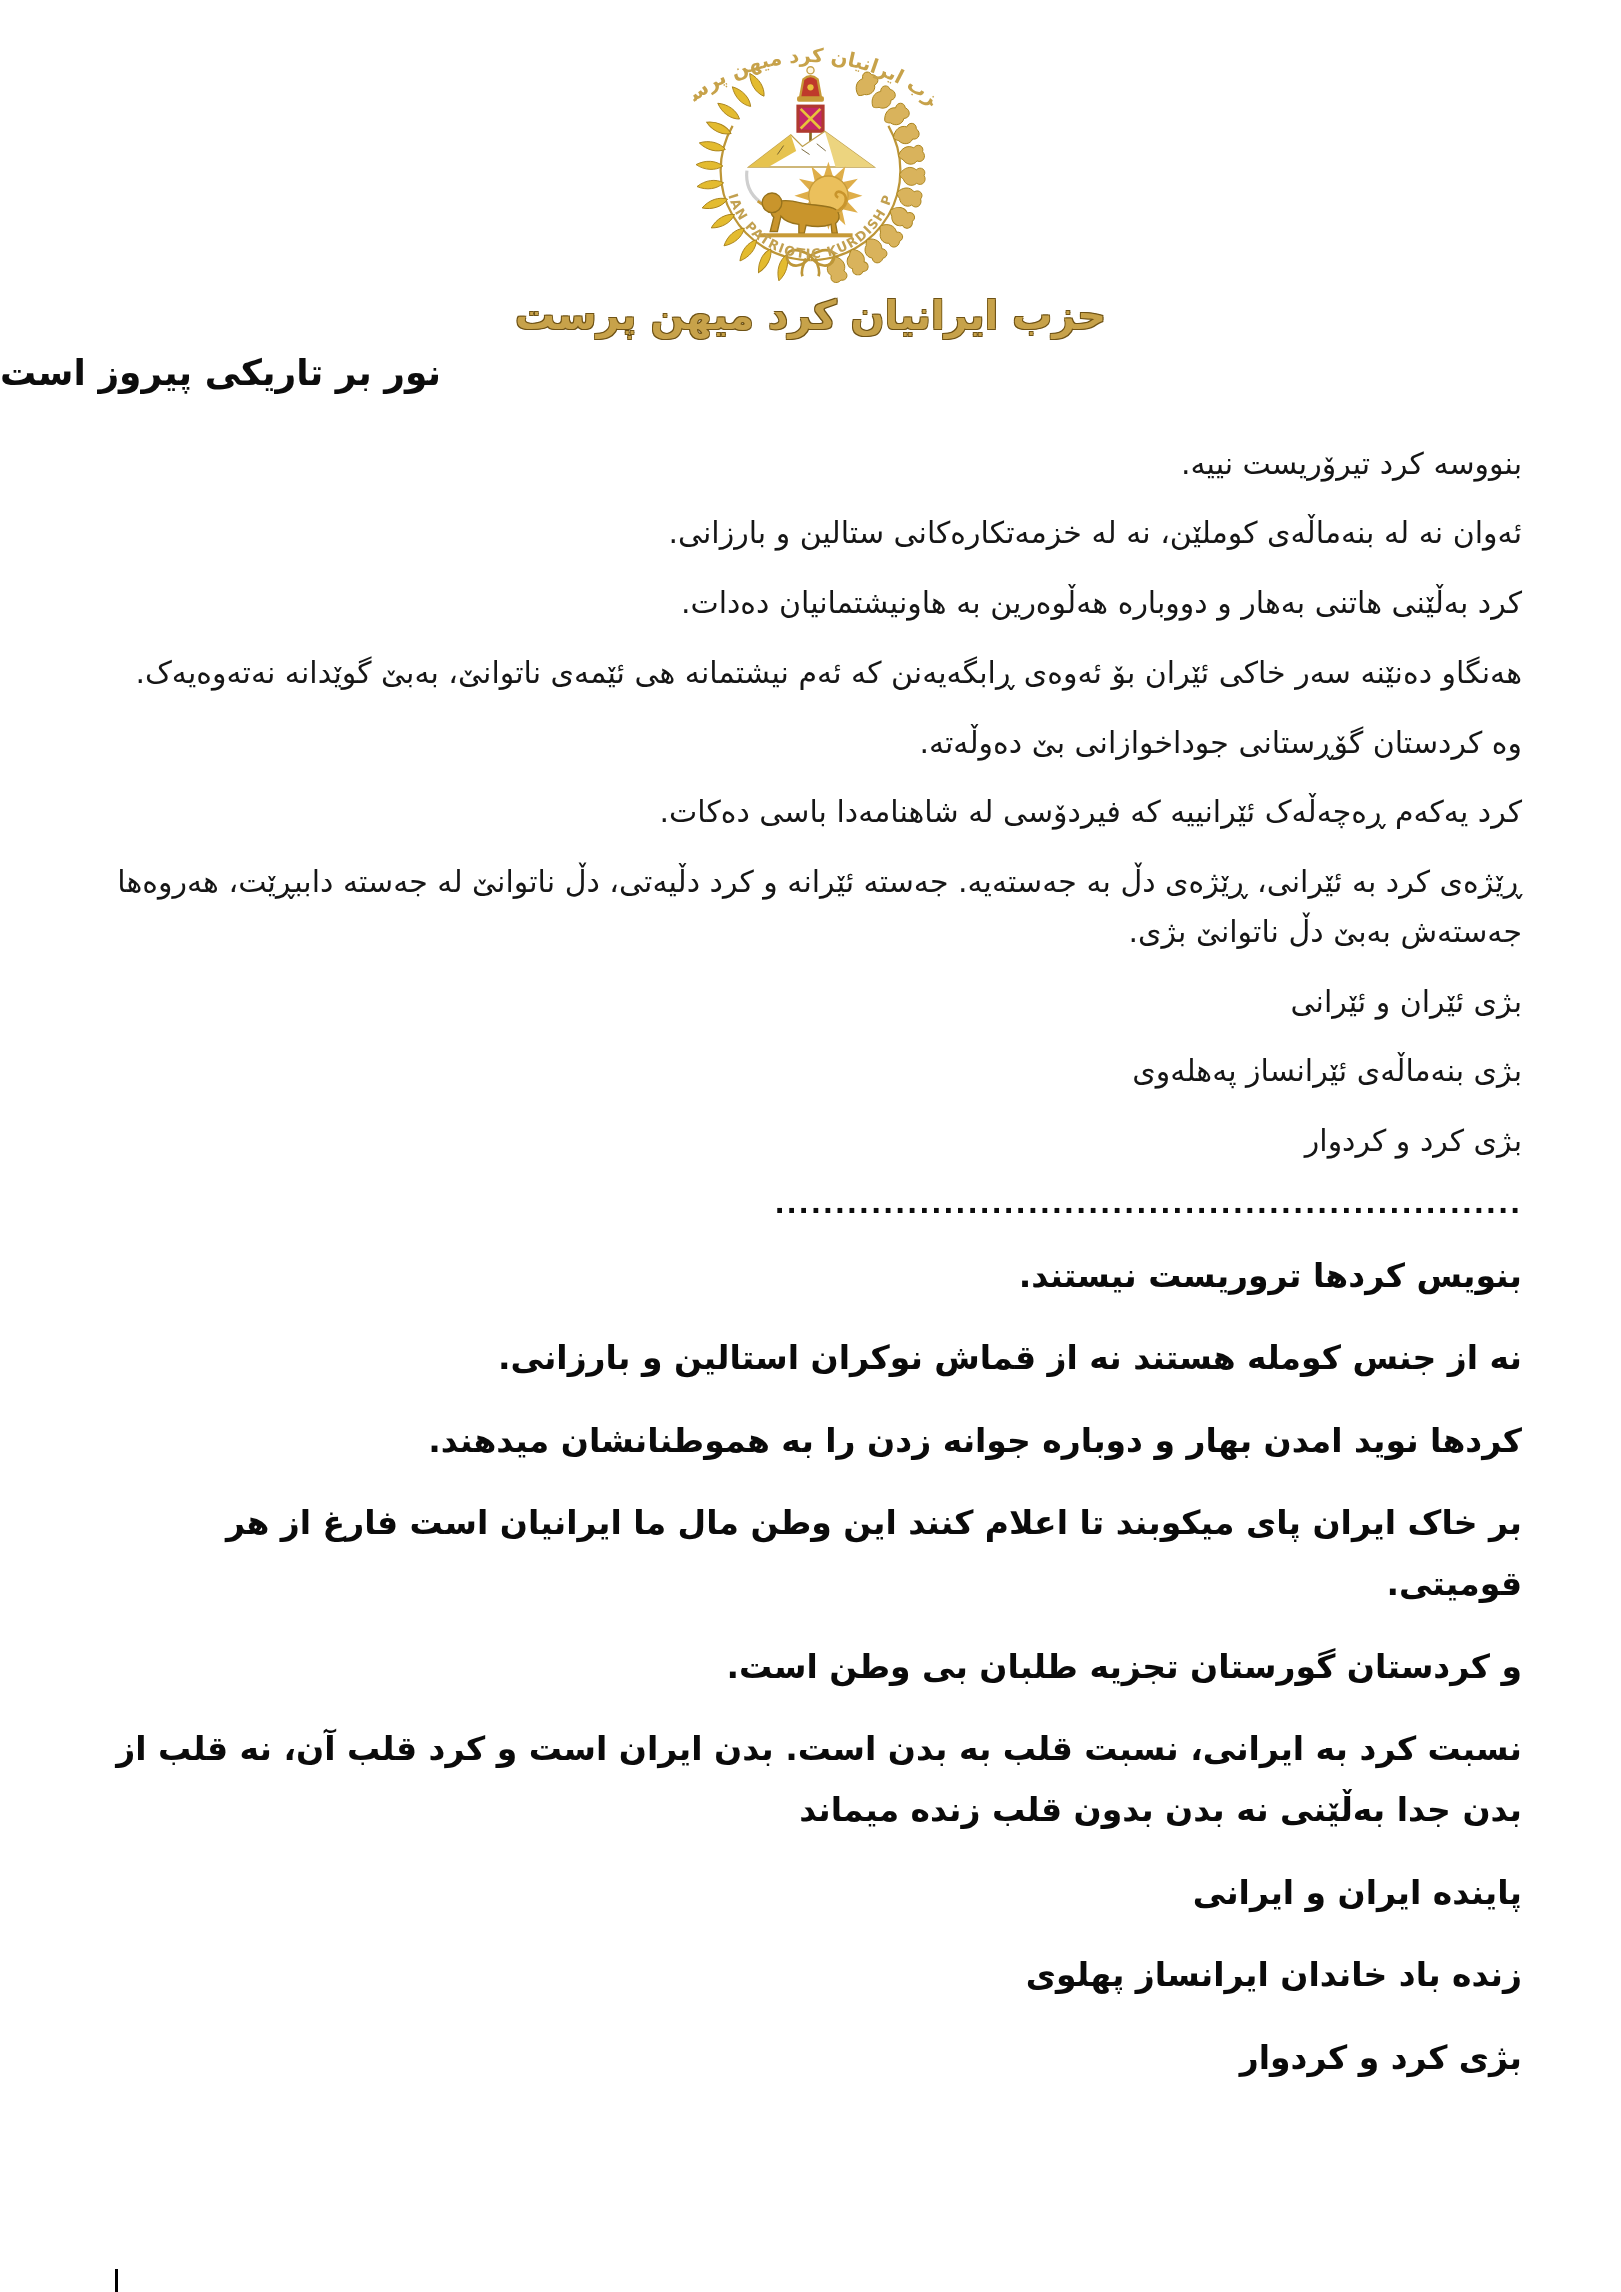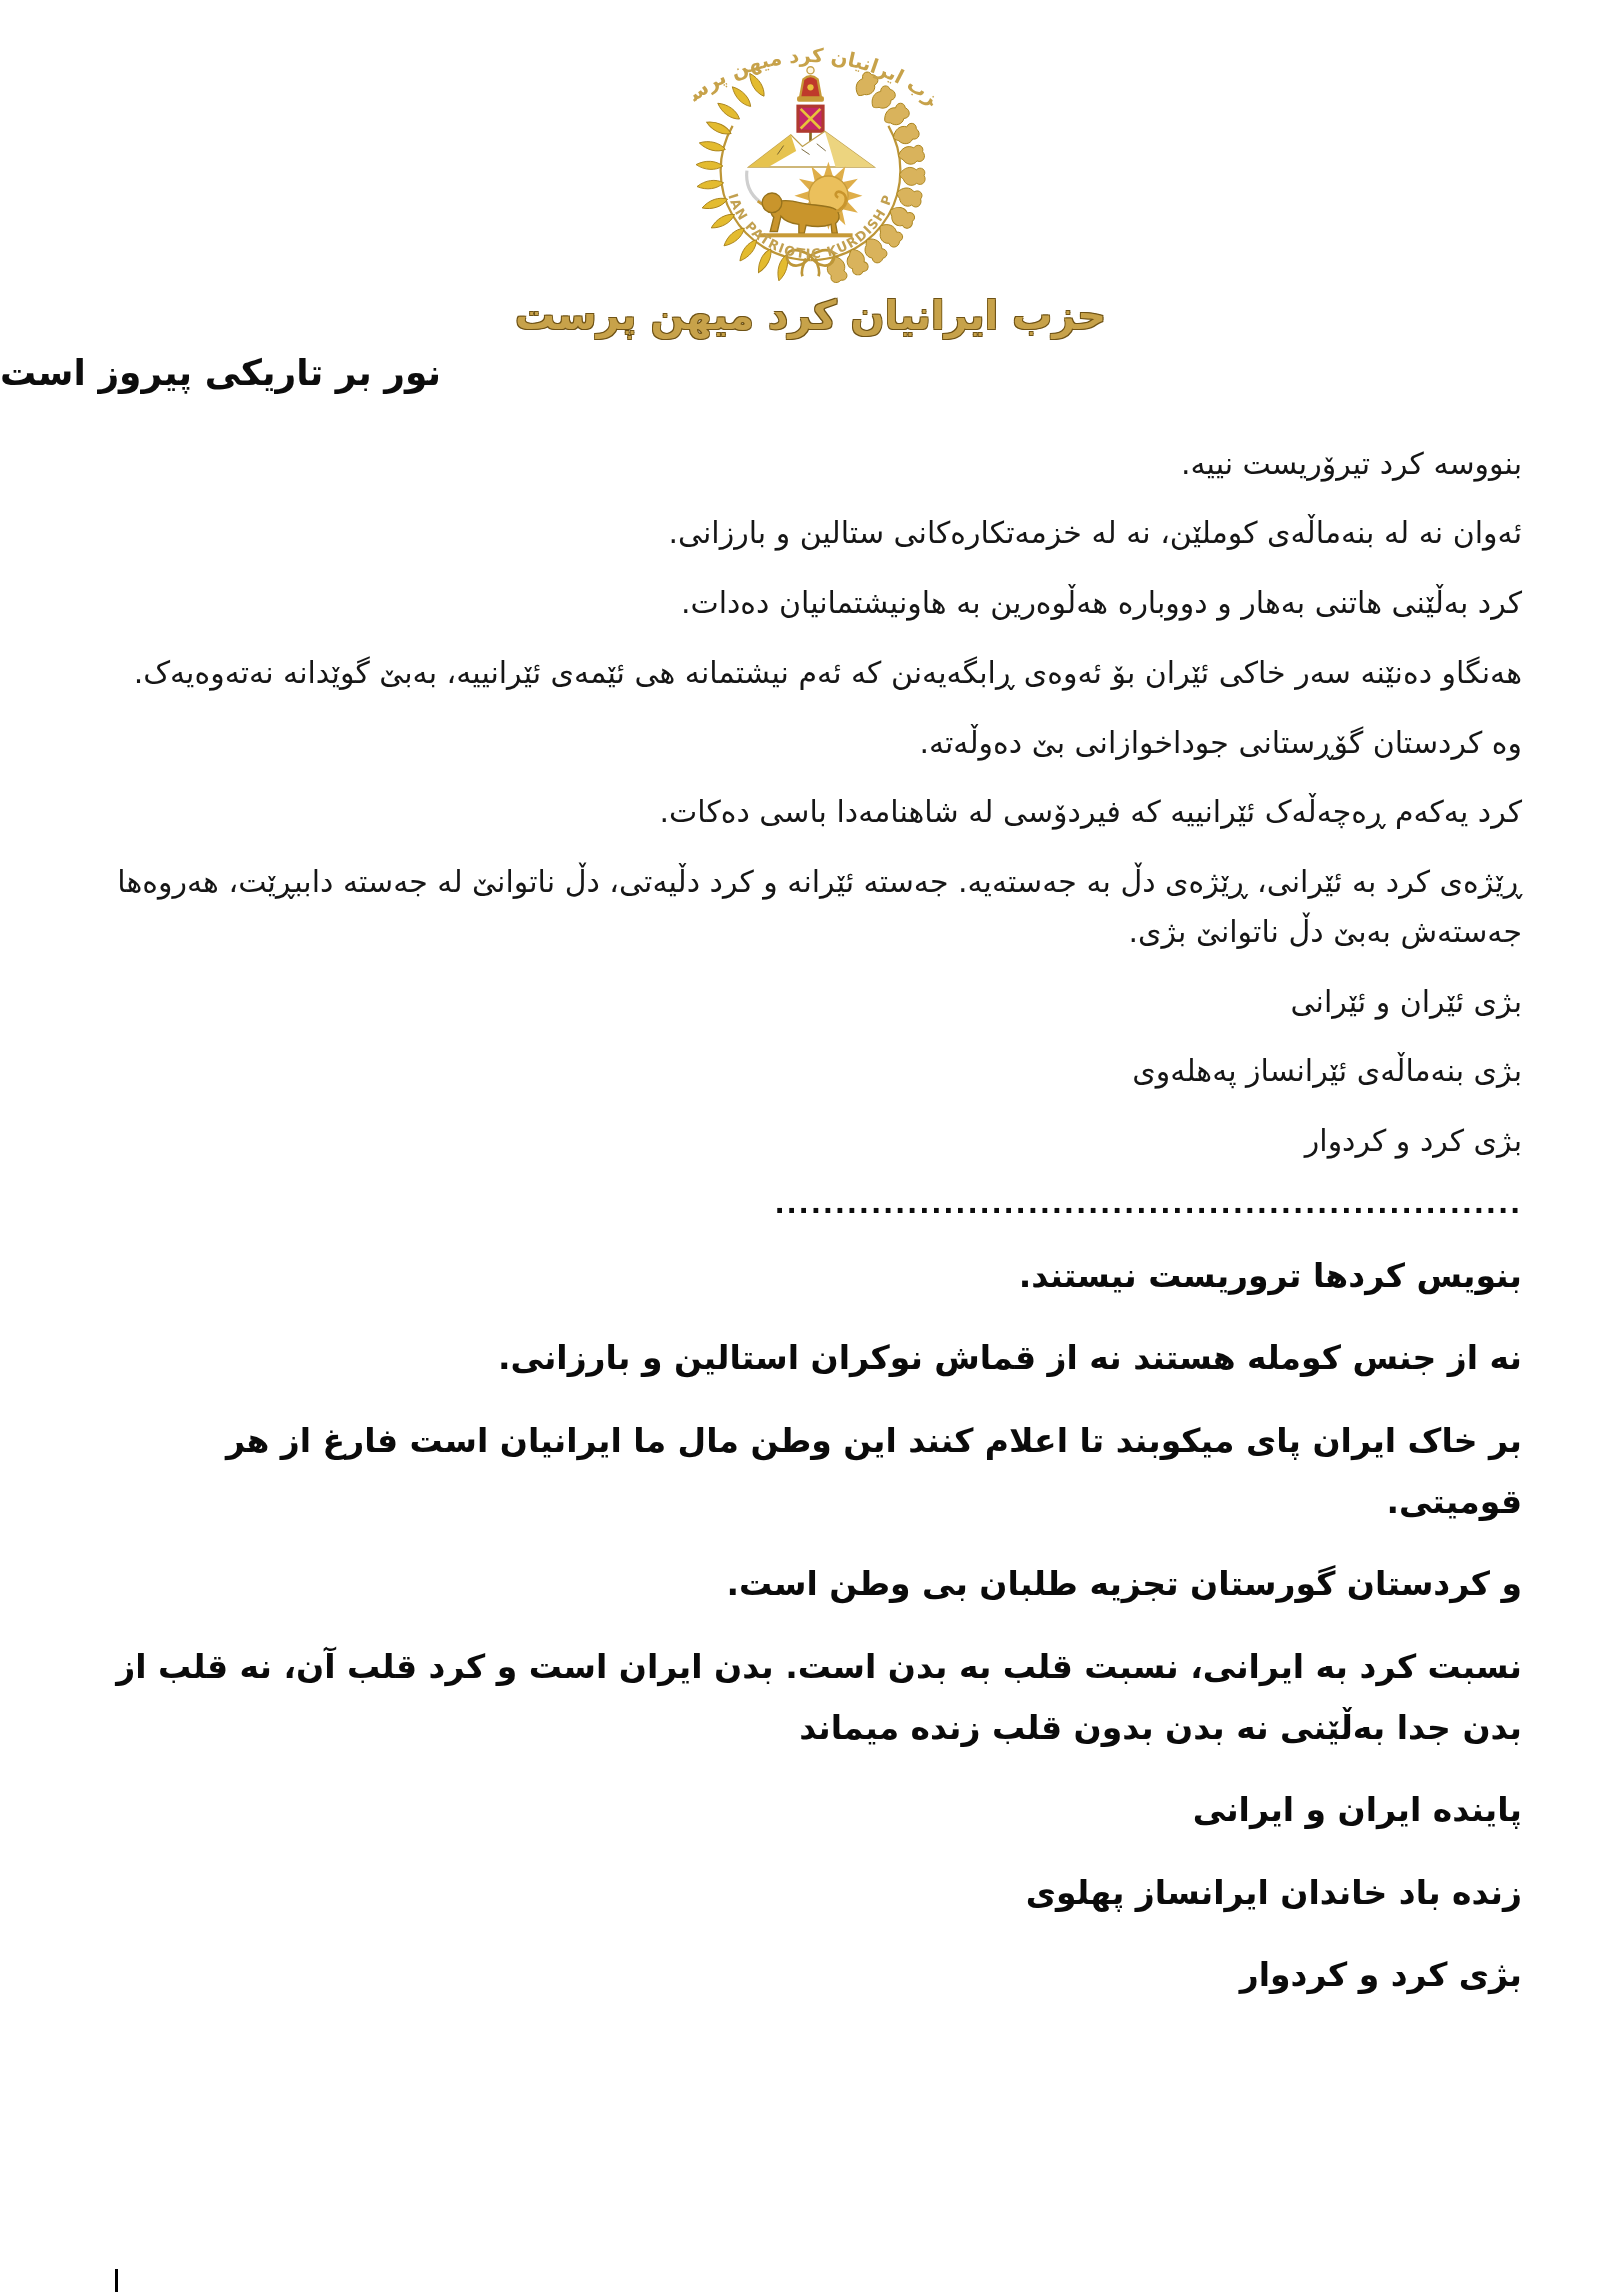--- a/index.html
+++ b/index.html
@@ -168,34 +168,35 @@
     </svg>
   </header>
 
   <h1 class="gold-title">حزب ایرانیان کرد میهن پرست</h1>
   <h2 class="subtitle">نور بر تاریکی پیروز است</h2>
 
   <section class="kurdish">
     <p>بنووسه کرد تیرۆریست نییه.</p>
     <p>ئەوان نه له بنەماڵەی کوملێن، نه له خزمەتکارەکانی ستالین و  بارزانی.</p>
     <p>کرد بەڵێنی هاتنی بەهار و دووباره هەڵوەرین به هاونیشتمانیان دەدات.</p>
-    <p>هەنگاو دەنێنه سەر خاکی ئێران بۆ ئەوەی ڕابگەیەنن که ئەم نیشتمانه هی ئێمەی ئێرانییه، بەبێ گوێدانه نەتەوەیەک.</p>
+    <p>هەنگاو دەنێنه سەر خاکی ئێران بۆ ئەوەی ڕابگەیەنن که ئەم نیشتمانه هی ئێمەی ناتوانێ، بەبێ گوێدانه نەتەوەیەک.</p>
     <p>وه کردستان گۆڕستانی جوداخوازانی بێ دەوڵەته.</p>
     <p>کرد یەکەم ڕەچەڵەک ئێرانییه که فیردۆسی له شاهنامەدا باسی دەکات.</p>
     <p>ڕێژەی کرد به ئێرانی،  ڕێژەی دڵ به جەستەیه. جەسته ئێرانه و کرد دڵیەتی، دڵ ناتوانێ له جەسته داببڕێت، هەروەها جەستەش بەبێ دڵ ناتوانێ بژی.</p>
     <p>بژی ئێران و ئێرانی</p>
     <p>بژی بنەماڵەی ئێرانساز پەهلەوی</p>
     <p>بژی کرد و کردوار</p>
   </section>
 
   <p class="dots-line">..............................................................</p>
 
   <section class="persian">
     <p>بنویس کردها تروریست نیستند.</p>
     <p>نه از جنس کومله هستند نه از قماش نوکران استالین و بارزانی.</p>
+    <p>کردها نوید امدن بهار و دوباره جوانه زدن را به هموطنانشان میدهند.</p>
     <p>بر خاک ایران پای میکوبند تا اعلام کنند این وطن مال ما ایرانیان است فارغ از هر قومیتی.</p>
     <p>و کردستان گورستان تجزیه طلبان بی وطن است.</p>
     <p>نسبت کرد به ایرانی، نسبت قلب به بدن است. بدن ایران است و کرد قلب آن، نه قلب از بدن جدا بەڵێنی نه بدن بدون قلب زنده میماند</p>
     <p>پاینده ایران و ایرانی</p>
     <p>زنده باد خاندان ایرانساز پهلوی</p>
     <p>بژی کرد و کردوار</p>
   </section>
 
   <div class="caret"></div>
 </div>

